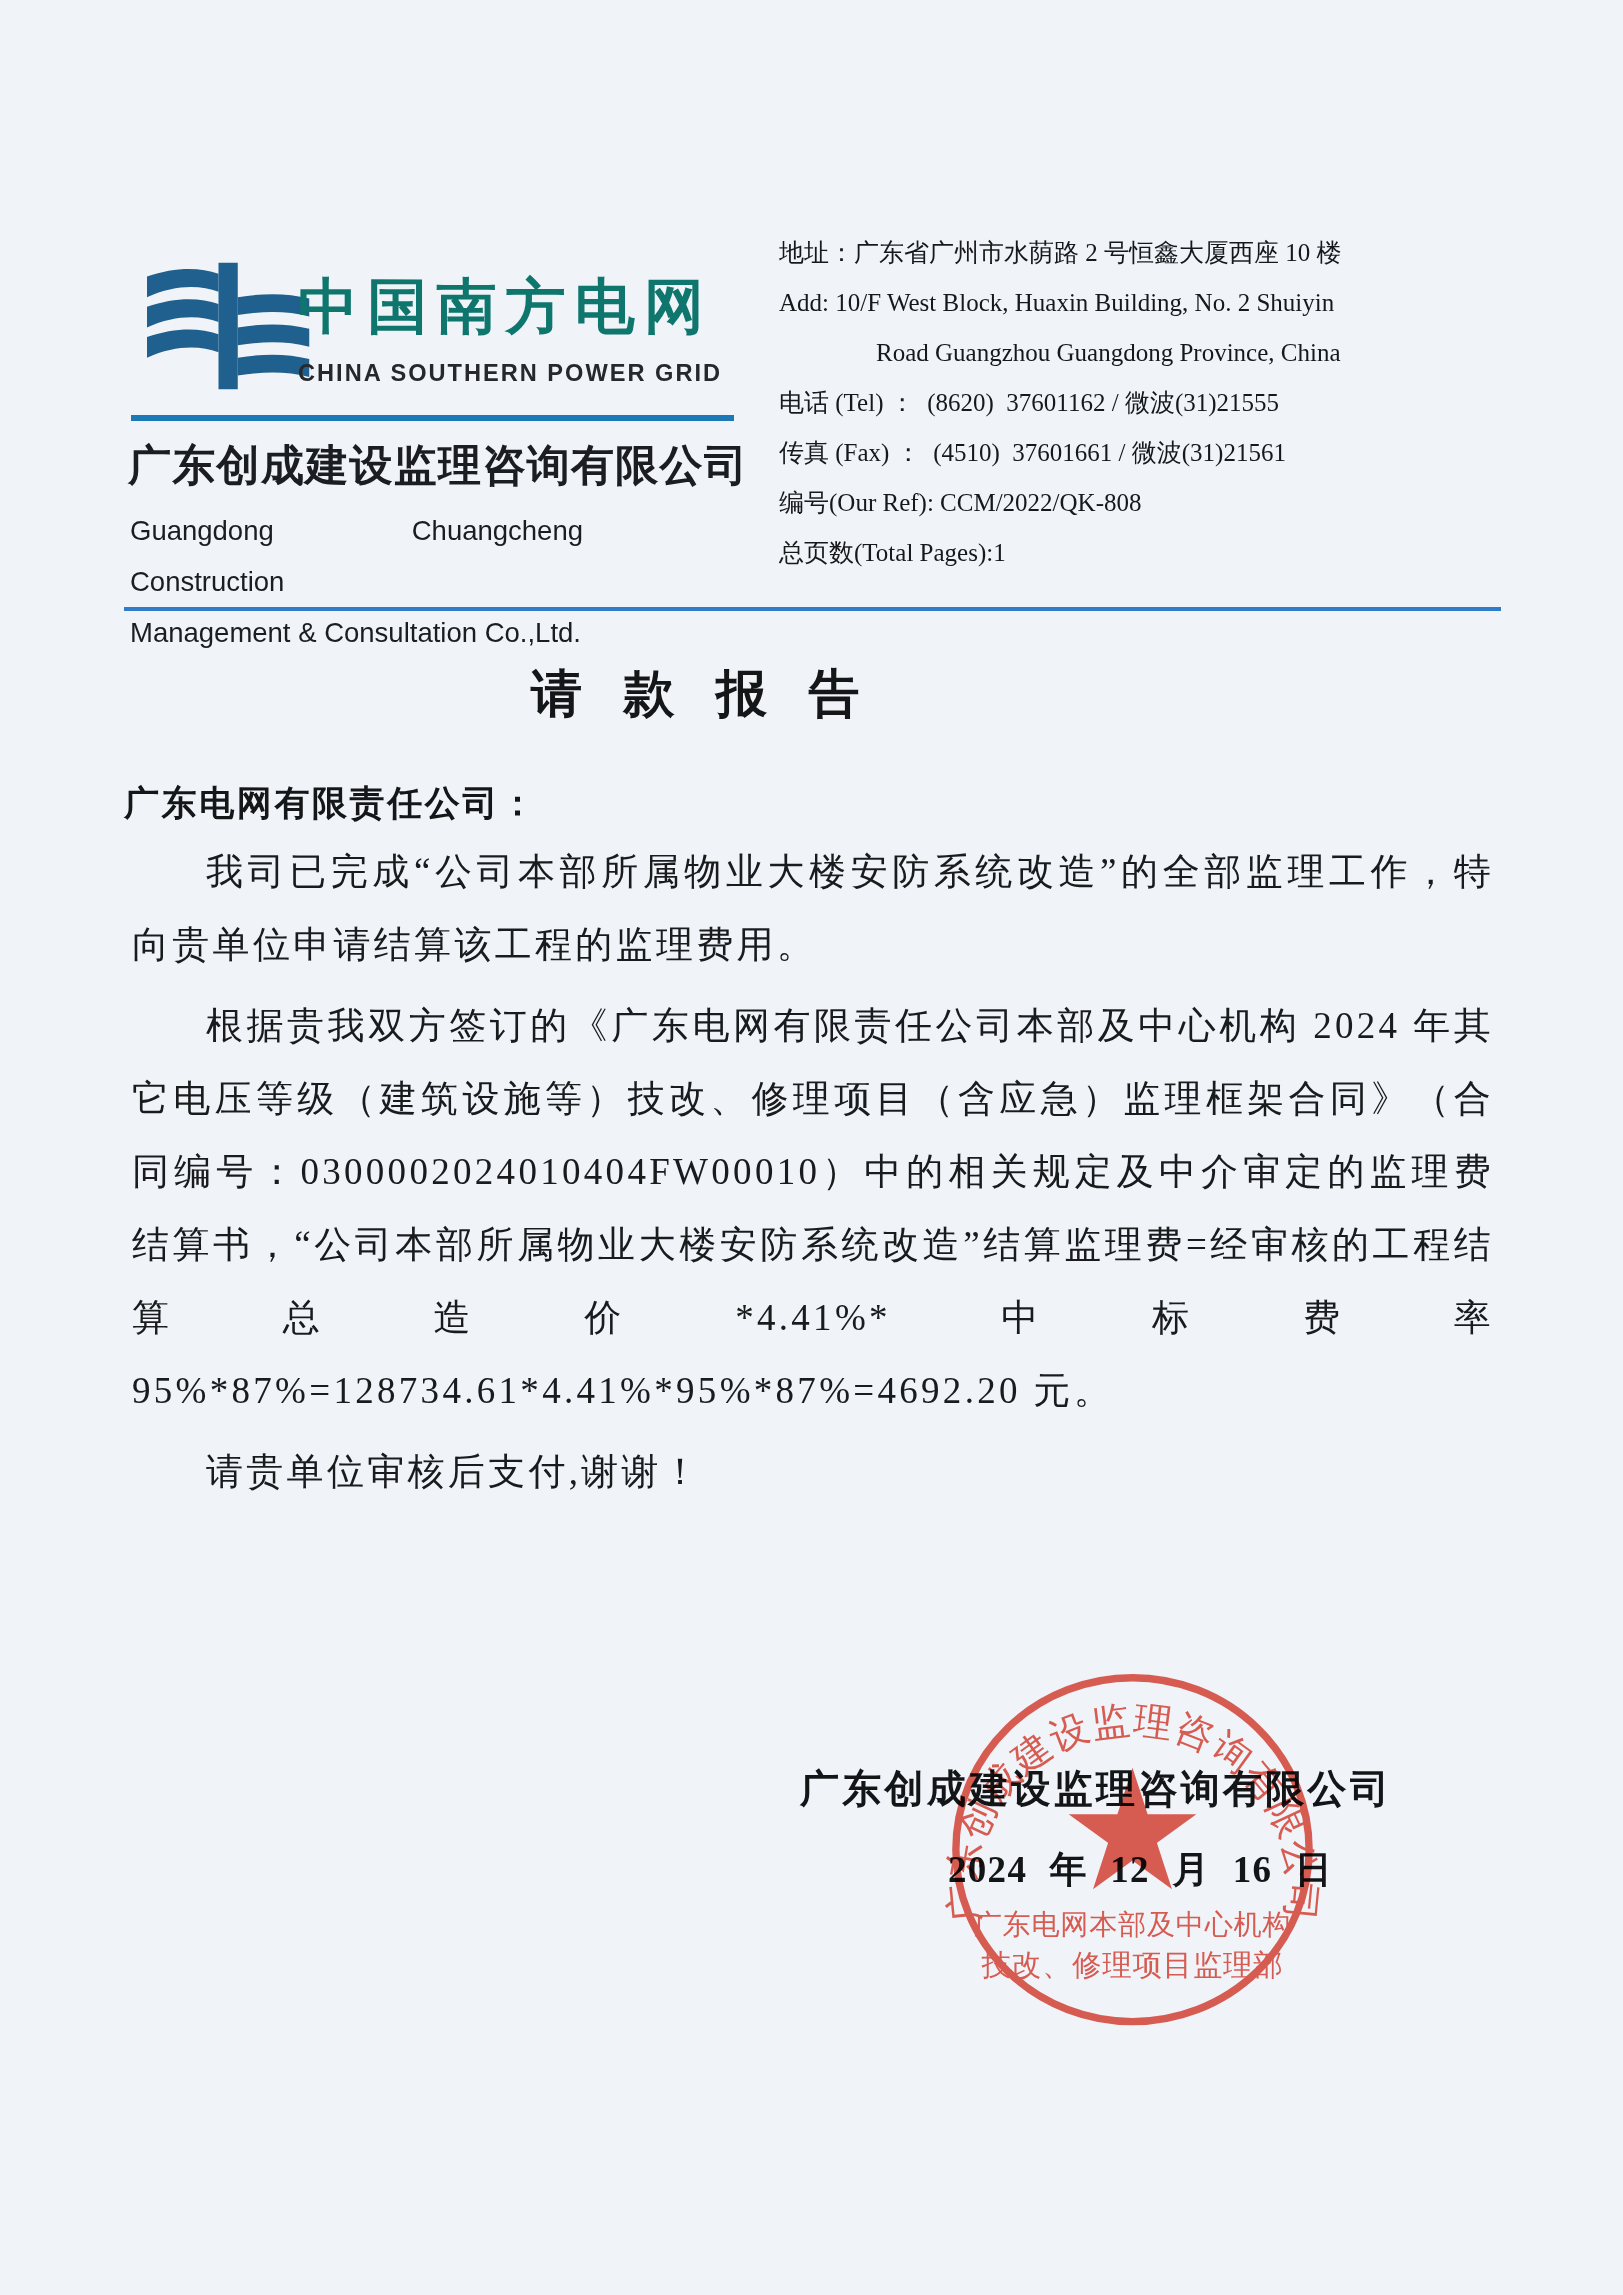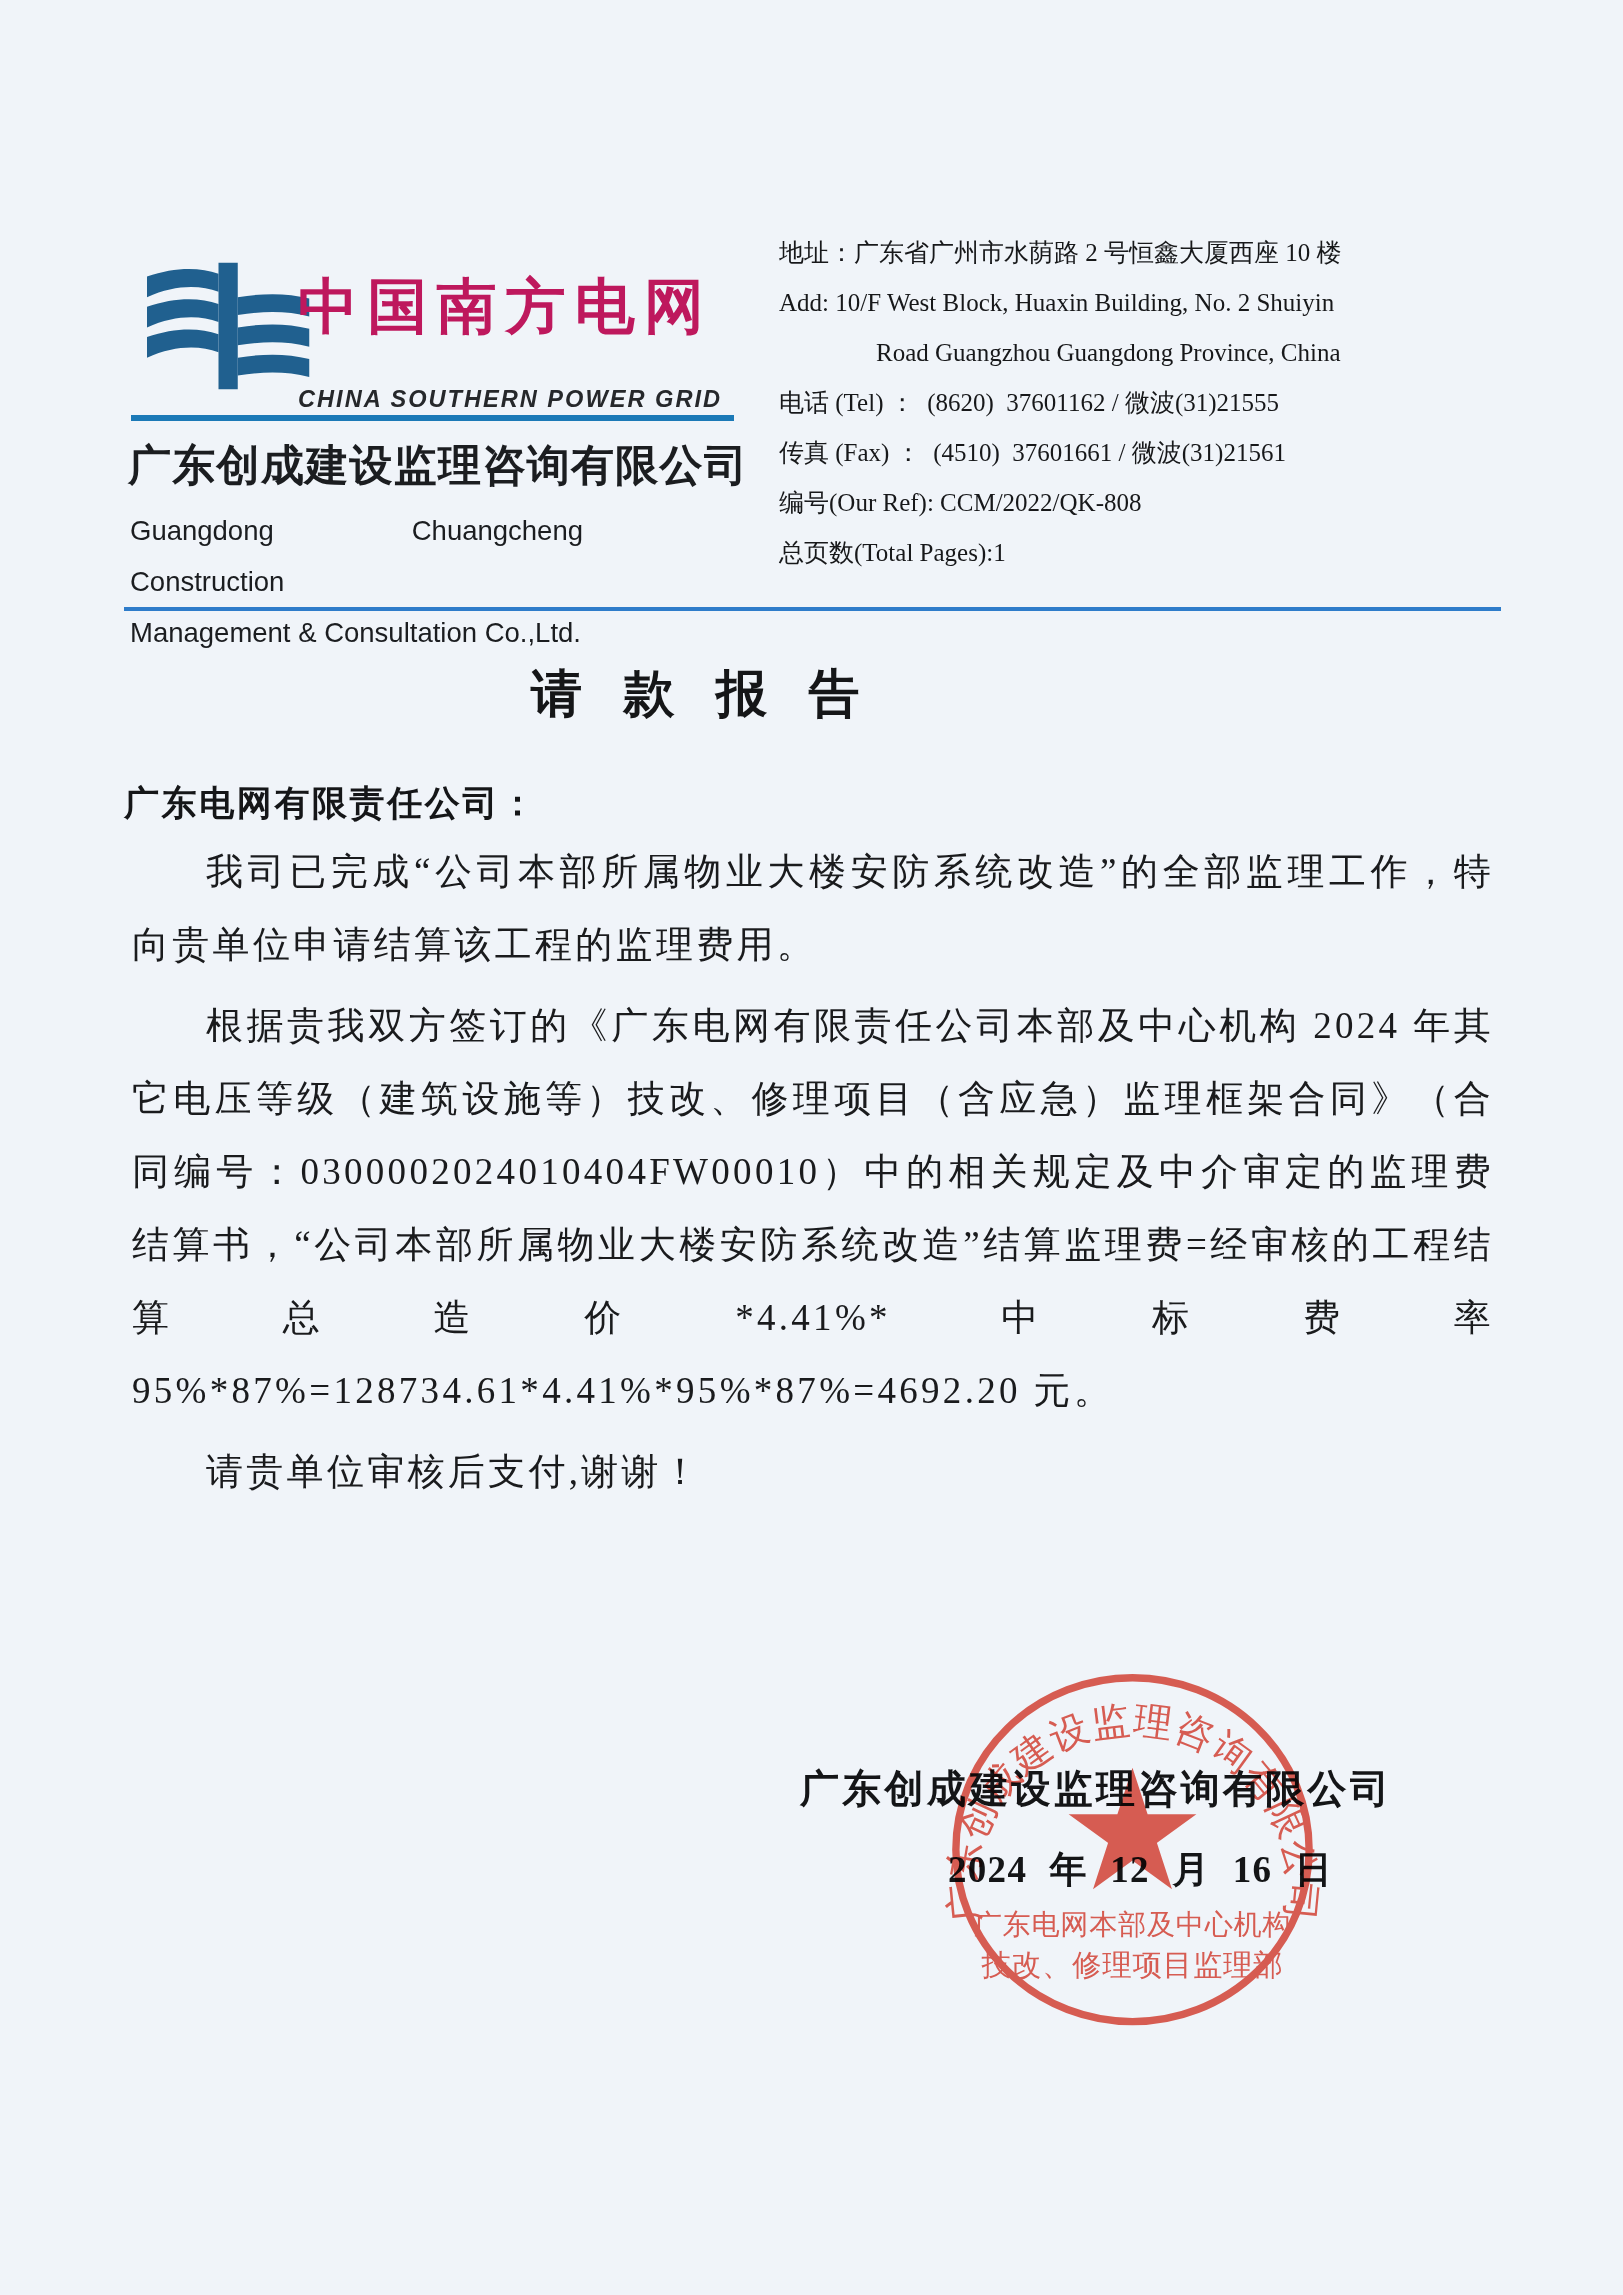--- a/index.html
+++ b/index.html
@@ -11,26 +11,26 @@
   }
   .page{
     position:relative;width:1623px;height:2295px;overflow:hidden;
     background:#f0f4f9;
   }
   
   .logo-icon{position:absolute;left:147px;top:260px;width:165px;height:143px;}
   .logo-cn{
     position:absolute;left:298px;top:267px;
     font-family:"Liberation Sans","DejaVu Sans",sans-serif;
-    font-size:60px;font-weight:700;letter-spacing:9.2px;color:#be185d;white-space:pre;
+    font-size:60px;font-weight:700;letter-spacing:9.2px;color:#0f766e;white-space:pre;
   }
   .logo-en{
-    position:absolute;left:298px;top:386px;
+    position:absolute;left:298px;top:360px;
     font-family:"Liberation Sans","DejaVu Sans",sans-serif;
-    font-size:23.6px;font-weight:700;letter-spacing:2px;color:#26282b;white-space:pre;font-style:italic;
+    font-size:23.6px;font-weight:700;letter-spacing:2px;color:#26282b;white-space:pre;
   }
   .logo-underline{
     position:absolute;left:131px;top:415px;width:603px;height:5.9px;
     background:#1b79b7;
   }
   .company-cn{
     position:absolute;left:128px;top:437px;
     font-family:"Liberation Sans","DejaVu Sans",sans-serif;
     font-size:43px;font-weight:700;letter-spacing:1.3px;color:#1b1d20;white-space:pre;
   }

